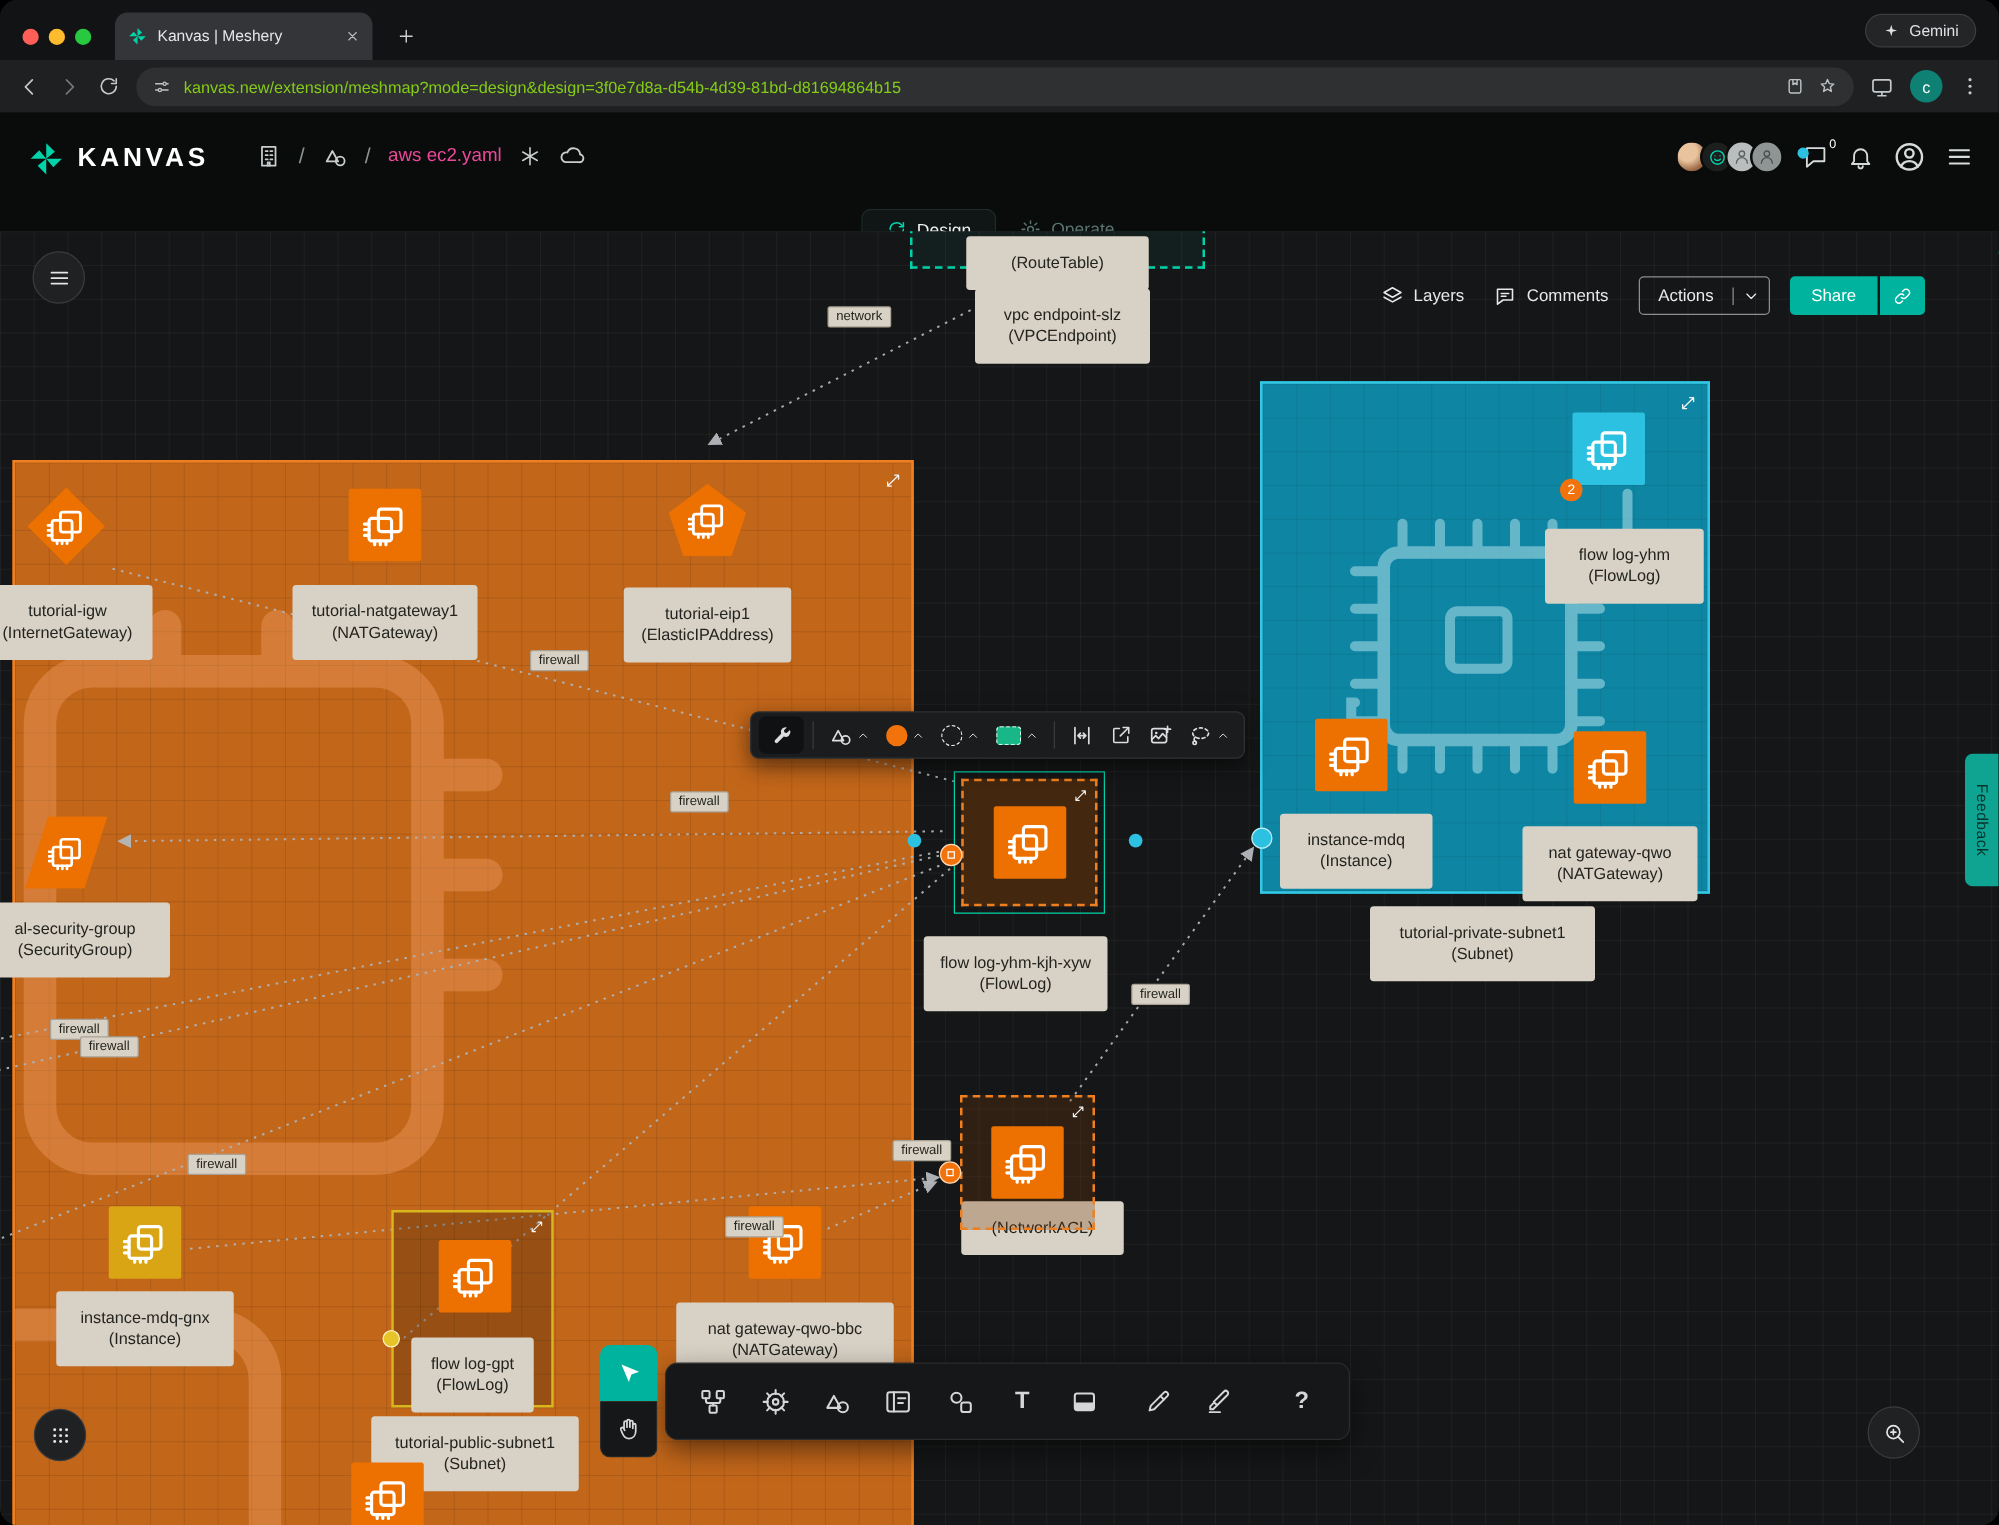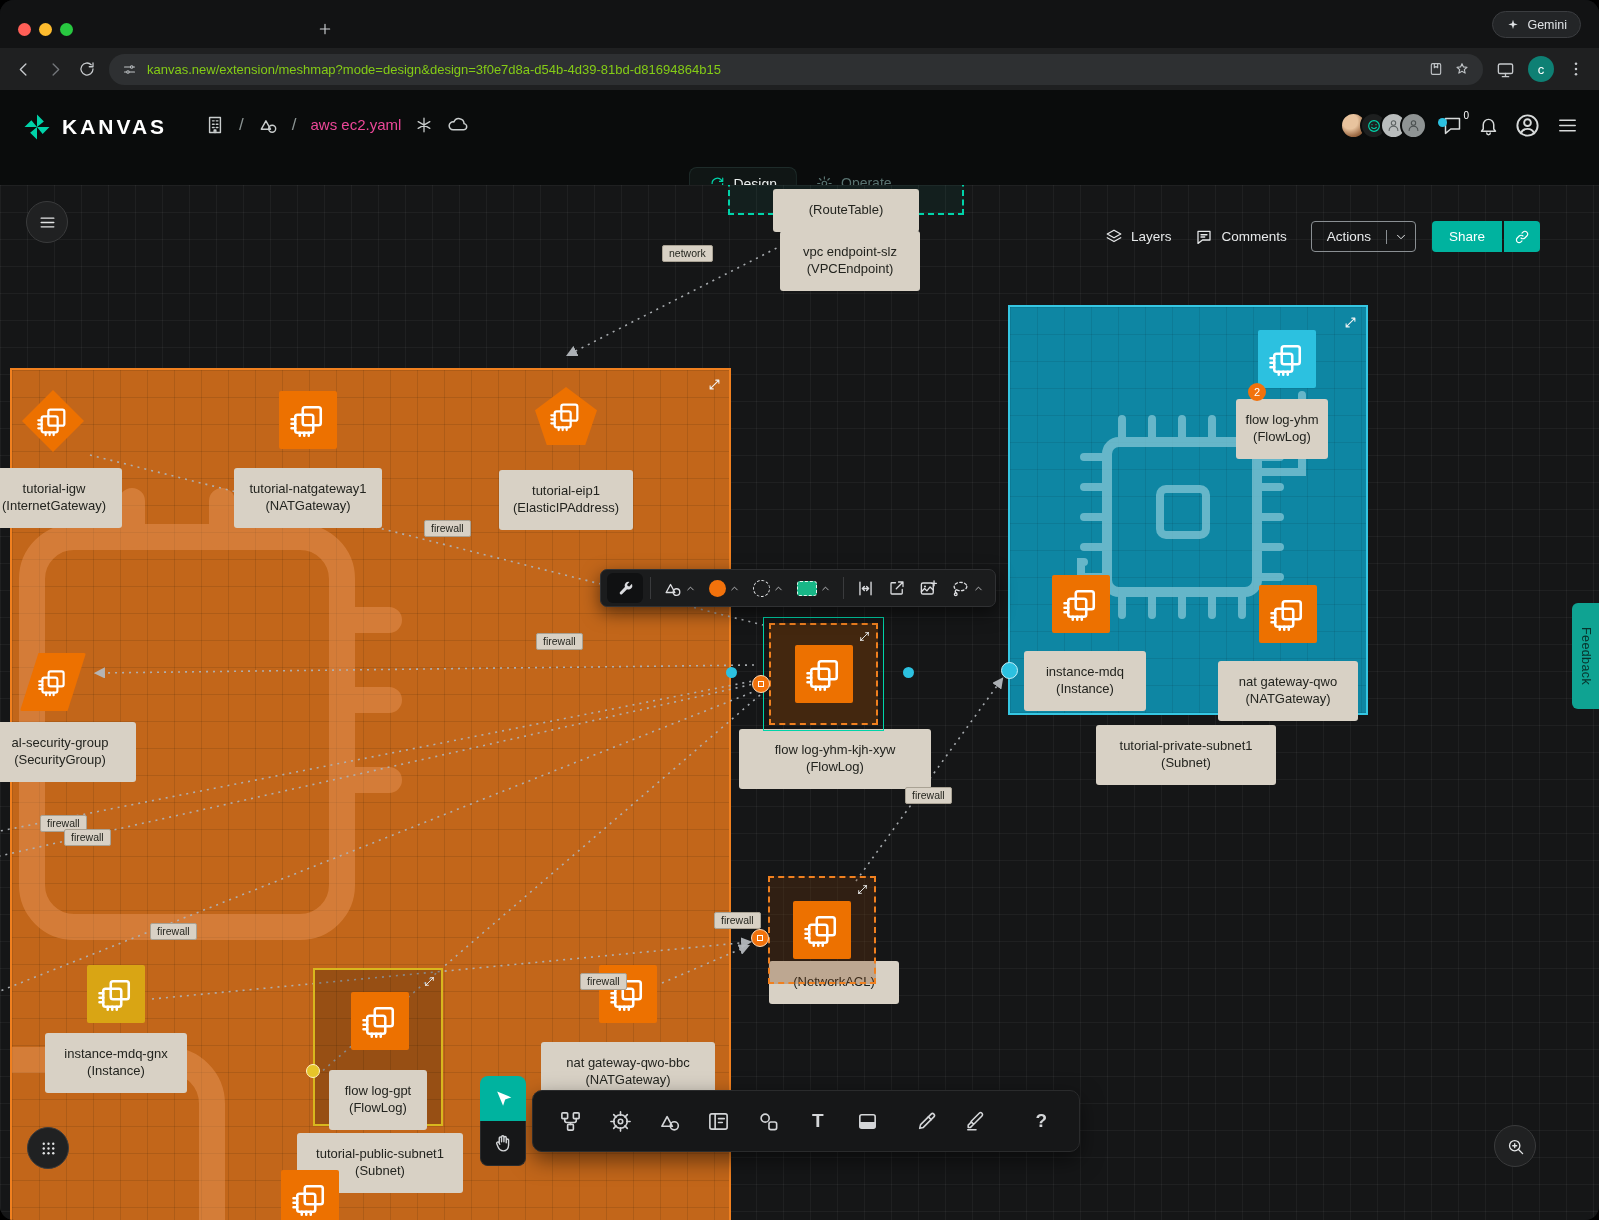--- a/index.html
+++ b/index.html
@@ -336,20 +336,29 @@
 </svg>
 
 <div class="window">
 
   <div class="tabstrip">
     <div class="lights">
       <span class="light l-red"></span>
       <span class="light l-yellow"></span>
       <span class="light l-green"></span>
     </div>
+    <div class="tab">
+      <svg class="ic" width="16" height="16" style="color:#00D3A9">
+          <use href="#i-logo"></use>
+        </svg>
+      <span class="tab-title">Kanvas | Meshery</span>
+      <svg class="ic" width="12" height="12" style="color:#b9bcbf">
+          <use href="#i-close"></use>
+        </svg>
+    </div>
     <div class="newtab">
       <svg class="ic" width="16" height="16">
           <use href="#i-plus"></use>
         </svg>
     </div>
     <div class="gemini">
       <svg class="ic" width="14" height="14">
           <use href="#i-gem"></use>
         </svg>
       <span>Gemini</span>
@@ -503,21 +512,21 @@
       <svg class="rsz ic" width="15" height="15" style="right:8px;top:8px">
           <use href="#i-resize"></use>
         </svg>
 
       <div class="node-sq tealsq" style="left:248px;top:23px;width:58px;height:58px">
         <svg class="ic" width="36" height="36">
             <use href="#i-chip"></use>
           </svg>
       </div>
       <span class="badge" style="left:238px;top:76px">2</span>
-      <div class="lbl" style="left:226px;top:92px;width:92px">
+      <div class="lbl" style="left:226px;top:116px;width:127px">
         <div>flow log-yhm</div>
         <div>(FlowLog)</div>
       </div>
 
       <div class="node-sq orange" style="left:42px;top:268px;width:58px;height:58px">
         <svg class="ic" width="36" height="36">
             <use href="#i-chip"></use>
           </svg>
       </div>
       <div class="lbl" style="left:14px;top:344px;width:122px">
@@ -663,21 +672,21 @@
         <svg class="rsz ic" width="13" height="13" style="right:5px;top:5px">
             <use href="#i-resize"></use>
           </svg>
       </div>
     </div>
     <span class="dot-teal" style="left:726px;top:482px;width:11px;height:11px"></span>
     <span class="dot-teal" style="left:903px;top:482px;width:11px;height:11px"></span>
     <span class="handle-orange" style="left:752px;top:490px">
         <i></i>
       </span>
-    <div class="lbl" style="left:739px;top:544px;width:192px">
+    <div class="lbl" style="left:739px;top:564px;width:147px">
       <div>flow log-yhm-kjh-xyw</div>
       <div>(FlowLog)</div>
     </div>
 
     <div class="aclnode">
       <div class="node-sq orange" style="position:static;width:58px;height:58px">
         <svg class="ic" width="36" height="36">
             <use href="#i-chip"></use>
           </svg>
       </div>

